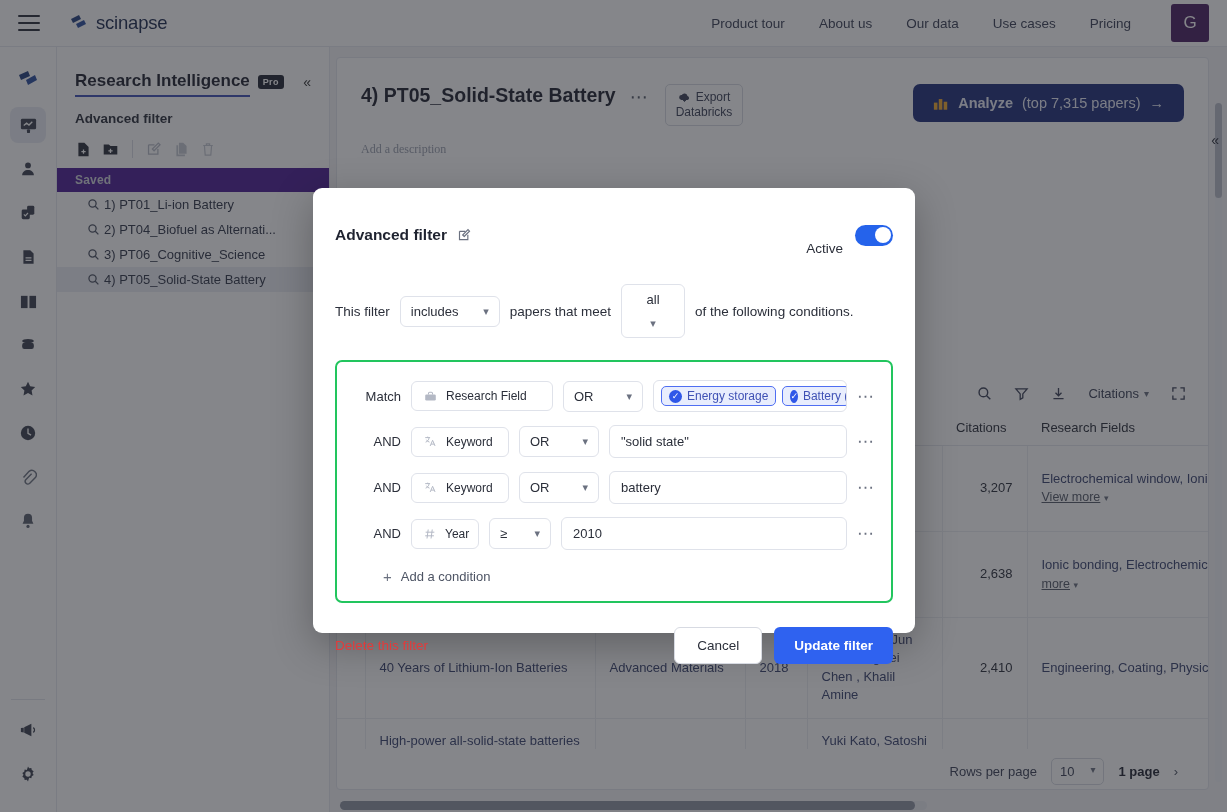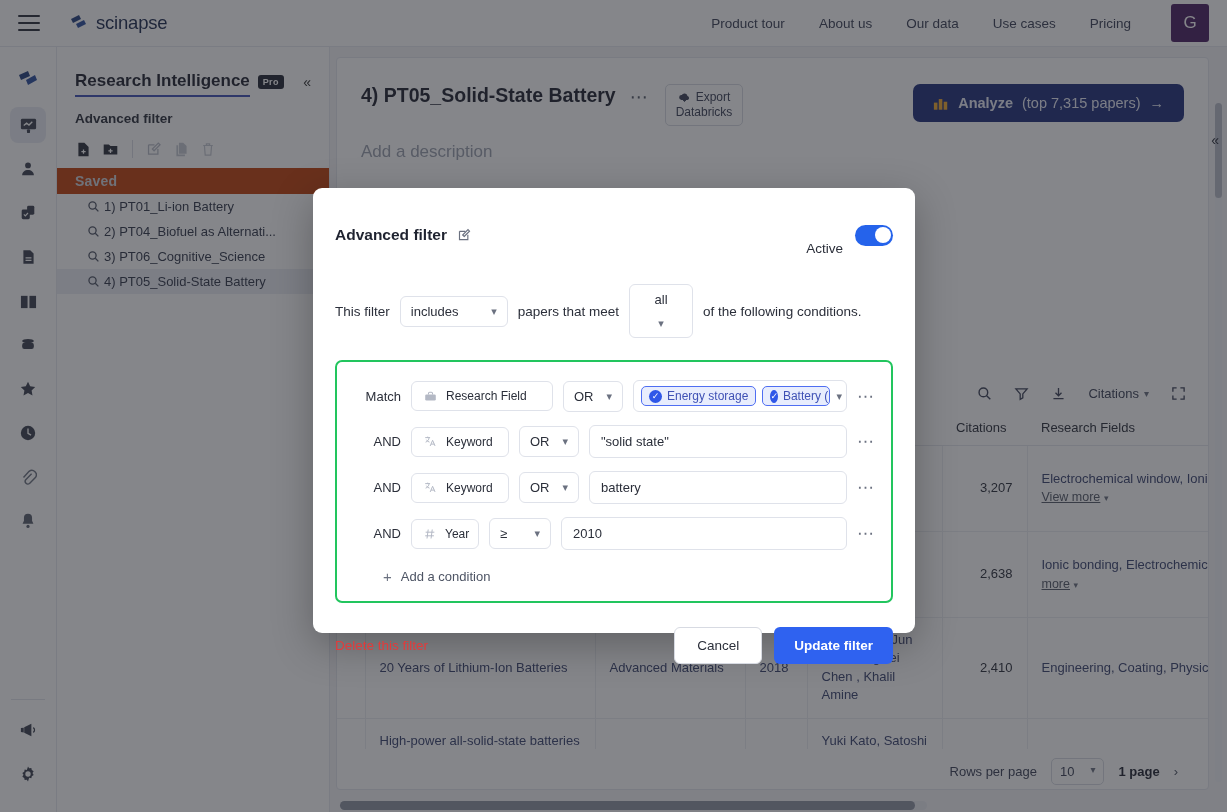--- a/index.html
+++ b/index.html
@@ -68,21 +68,21 @@
   }
   .collapse-ico { margin-left: auto; color: #333; font-size: 14px; margin-bottom: 4px; cursor: pointer; }
   .panel-sub { font-size: 13.5px; font-weight: bold; color: #2b2f3a; margin-top: 14px; }
   .panel-tools {
     display: flex; align-items: center; gap: 10px; padding: 14px 18px 10px 18px;
   }
   .tool { width: 17px; height: 17px; color: #2b2f3a; cursor: pointer; }
   .tool.dim { color: #b9bdc8; }
   .tool-div { width: 1px; height: 18px; background: #d9dce4; margin: 0 3px; }
   .group-head {
-    background: #c2410c; color: #cfd2da; font-size: 14px; font-weight: bold;
+    background: #4c1d95; color: #cfd2da; font-size: 12px; font-weight: bold;
     padding: 5px 18px; letter-spacing: .2px;
   }
   .saved-list { }
   .saved-item {
     display: flex; align-items: center; gap: 4px;
     padding: 5px 18px 5px 30px; font-size: 13px; color: #32384a; cursor: pointer;
   }
   .saved-item.selected { background: #eceef4; }
   .saved-item .mag { color: #4d5464; flex: 0 0 auto; }
 
@@ -101,21 +101,21 @@
     text-align: center; cursor: pointer; background: #fff;
   }
   .export-btn .l1 { display: flex; align-items: center; gap: 5px; justify-content: center; }
   .analyze-btn {
     margin-left: auto; background: #1f2f7a; color: #e9ecf7; border-radius: 7px;
     padding: 11px 20px; display: flex; align-items: center; gap: 9px;
     font-size: 14.5px; cursor: pointer;
   }
   .analyze-btn b { font-weight: bold; }
   .analyze-sub { font-weight: normal; }
-  .desc { padding: 16px 24px 0 24px; font-size: 17px; color: #9aa0ae; }
+  .desc { padding: 16px 24px 0 24px; font-size: 12px; color: #9aa0ae; font-family: Liberation Serif, serif; }
 
   
   .tbl-toolbar {
     position: absolute; top: 328px; right: 22px; display: flex; align-items: center; gap: 22px;
     font-size: 13px; color: #3c4257;
   }
   .tbl-toolbar .ti { cursor: pointer; display: flex; align-items: center; gap: 5px; }
 
   
   .tbl { position: absolute; top: 352px; left: 0; right: 0; bottom: 40px; overflow: hidden; }
@@ -176,41 +176,41 @@
   .filter-sentence {
     margin-top: 28px; display: flex; align-items: center; gap: 10px;
     font-size: 13.5px; color: #2b2f3a;
   }
   .sel {
     border: 1px solid #dfe2ea; border-radius: 6px; background: #fff;
     display: flex; align-items: center; justify-content: space-between;
     padding: 7px 10px; font-size: 13px; color: #2b2f3a; cursor: pointer; gap: 10px;
   }
   .sel .cv { color: #6b7180; font-size: 11px; }
-  .sel-includes { width: 108px; }
+  .sel-includes { width: 100px; }
   .sel-all { width: 64px; flex-direction: column; }
 
   .conds {
     margin-top: 22px; border: 2px solid #22c55e; border-radius: 7px;
     padding: 18px 16px 16px 16px;
   }
   .cond-row { display: flex; align-items: center; gap: 10px; margin-bottom: 13px; }
   .cond-label {
     width: 48px; text-align: right; font-size: 13px; color: #2b2f3a; flex: 0 0 48px;
   }
   .field-pill {
     border: 1px solid #dfe2ea; border-radius: 6px; background: #fff;
     display: flex; align-items: center; gap: 9px; padding: 7px 12px;
     font-size: 12px; color: #2b2f3a; cursor: pointer;
   }
   .field-pill .fi { color: #b3b8c4; display: flex; }
   .w-research { width: 142px; }
   .w-keyword { width: 98px; }
   .w-year { width: 68px; }
-  .op-sel { width: 60px; }
+  .op-sel { width: 80px; }
   .op-sel-ge { width: 62px; }
   .txt-input {
     border: 1px solid #dfe2ea; border-radius: 6px; background: #fff;
     padding: 8px 11px; font-size: 13px; color: #2b2f3a; flex: 1;
     font-family: "Liberation Sans", sans-serif; outline: none; min-width: 0;
   }
   .chip-box {
     border: 1px solid #dfe2ea; border-radius: 6px; background: #fff;
     display: flex; align-items: center; gap: 6px; padding: 5px 7px; flex: 1;
     overflow: hidden; min-width: 0;
@@ -577,21 +577,21 @@
                 <td></td>
                 <td class="num">2,638</td>
                 <td class="fields">
                   <span>Ionic bonding, Electrochemical window, Ion</span>
                   <span class="view-more">View more</span>
                   <span style="font-size:9px;color:#6b7180;">▾</span>
                 </td>
               </tr>
               <tr style="height:60px;">
                 <td></td>
-                <td>20 Years of Lithium-Ion Batteries</td>
+                <td>40 Years of Lithium-Ion Batteries</td>
                 <td>Advanced Materials</td>
                 <td>2018</td>
                 <td>Matthew Li, Jun Lu, Zhongwei Chen , Khalil Amine</td>
                 <td class="num">2,410</td>
                 <td class="fields">
                   <span>Engineering, Coating, Physics</span>
                   
                   
                 </td>
               </tr>

